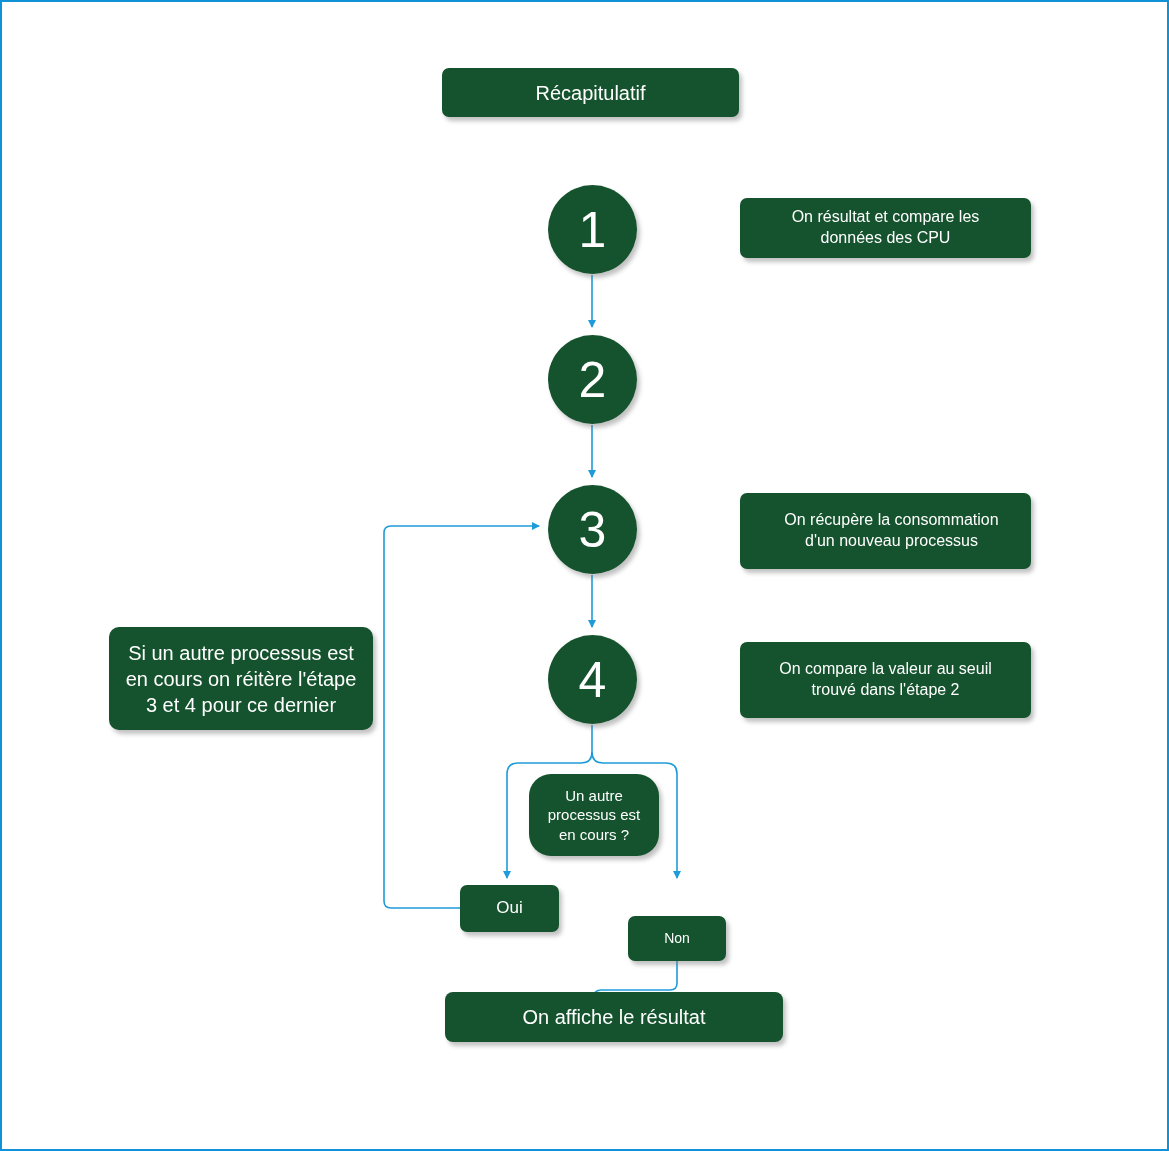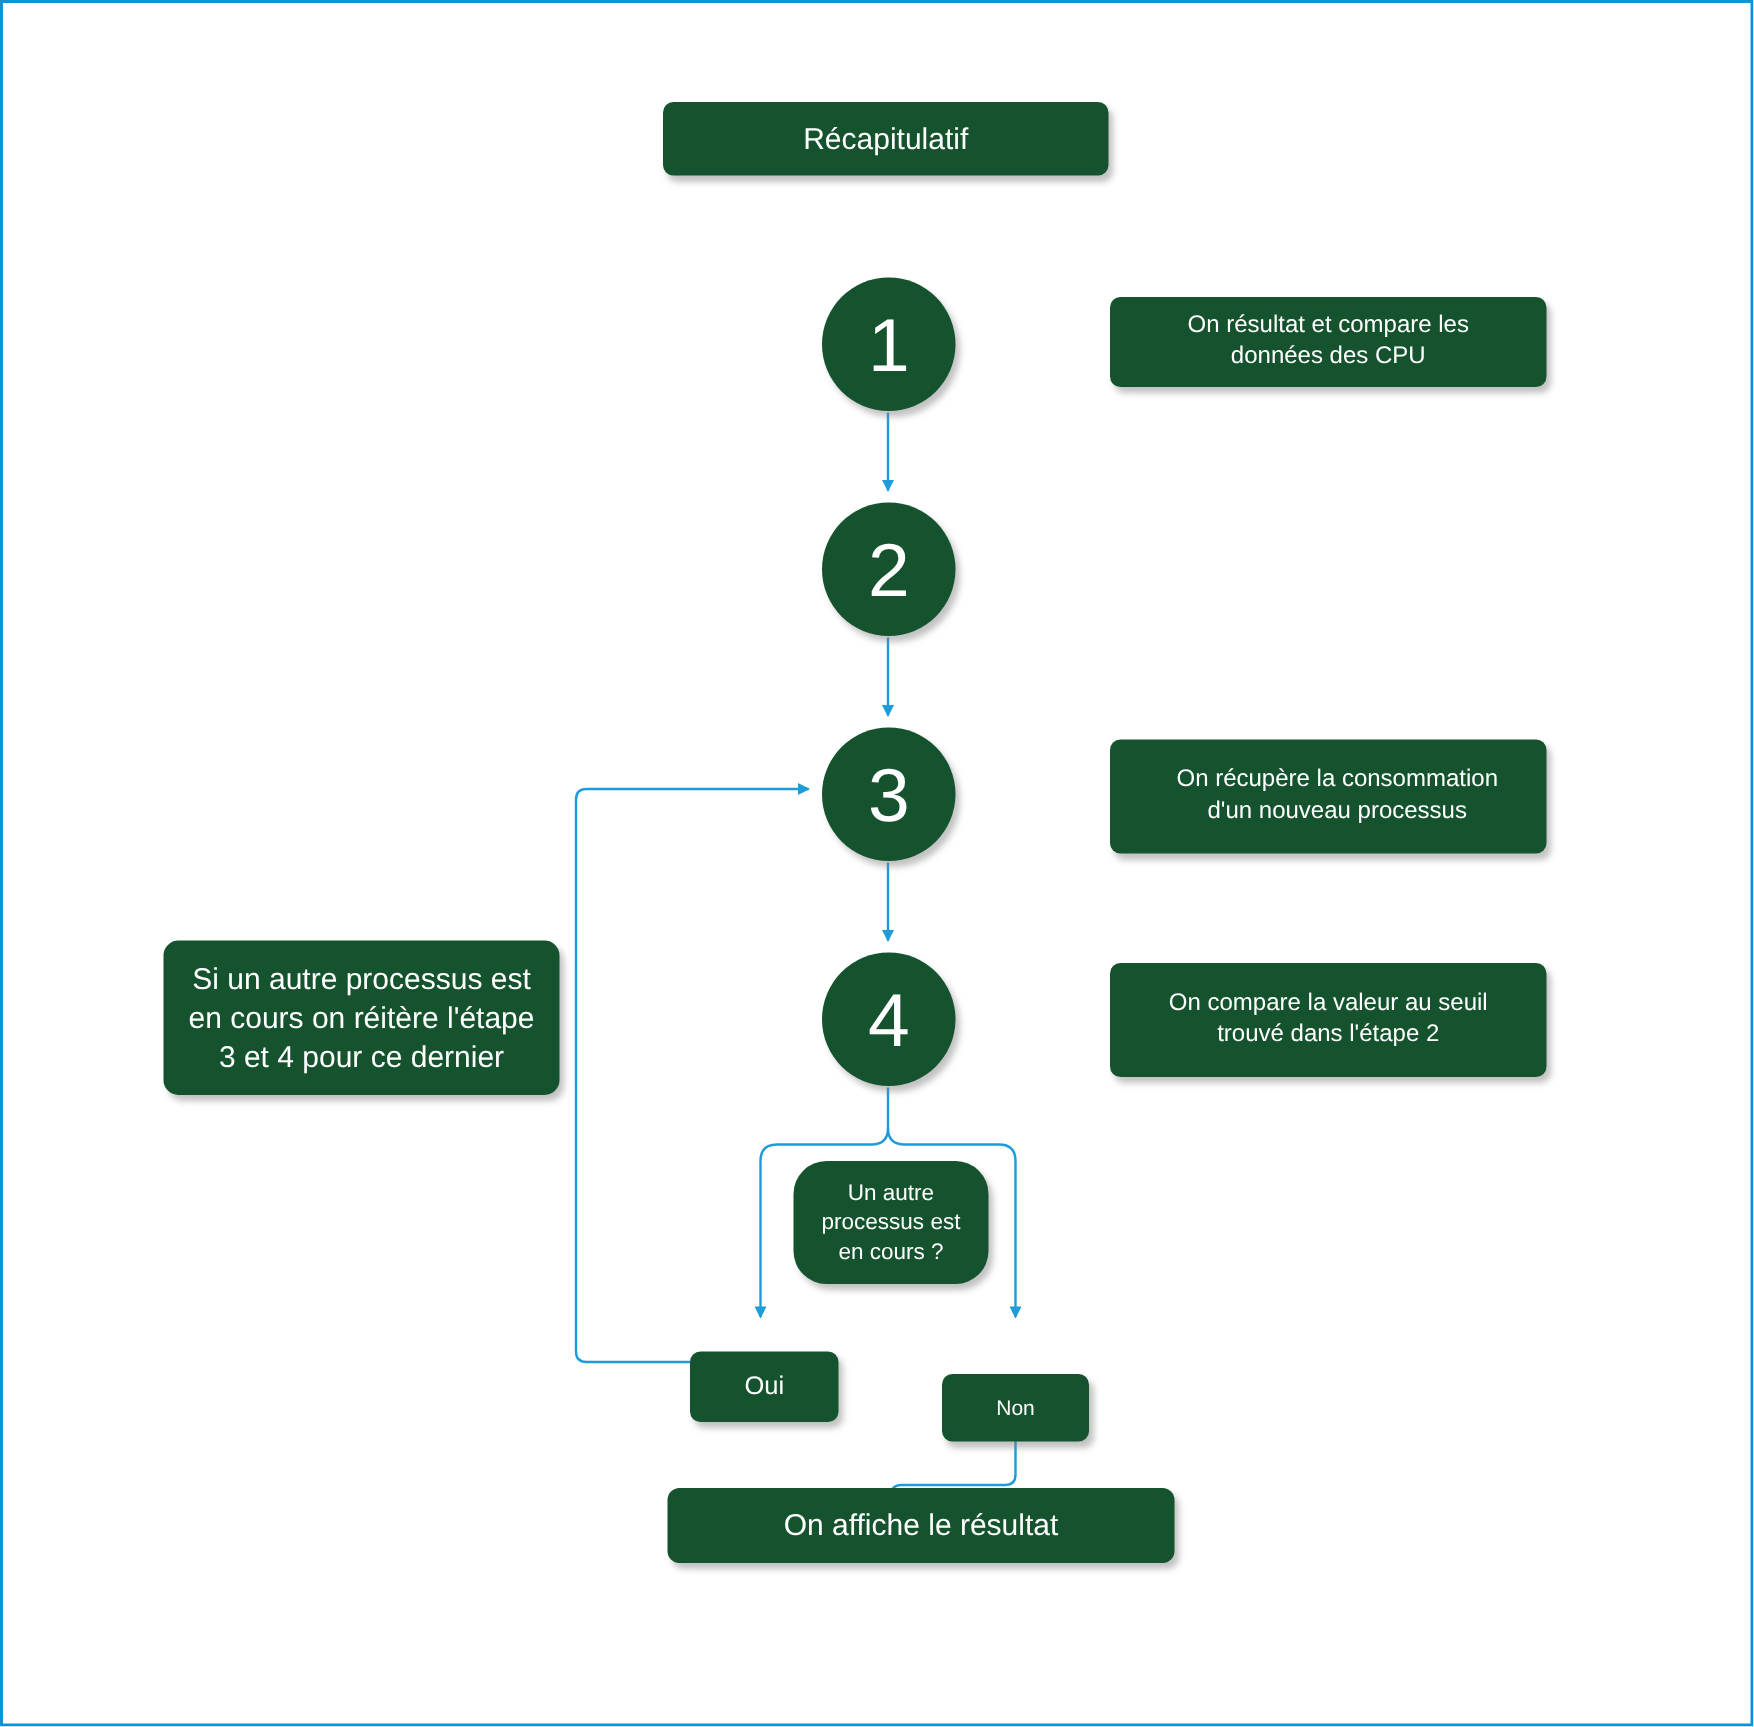--- a/index.html
+++ b/index.html
@@ -51,21 +51,21 @@
   .circle-1   { left: 546px; top: 183px; }
   .circle-2   { left: 546px; top: 333px; }
   .circle-3   { left: 546px; top: 483px; }
   .circle-4   { left: 546px; top: 633px; }
   .desc-1     { left: 738px; top: 196px; width: 291px; height: 60px; font-size: 16px; }
   .desc-2     { left: 738px; top: 333px; width: 297px; height: 77px; font-size: 16px; }
   .desc-3     { left: 738px; top: 491px; width: 291px; height: 76px; font-size: 16px; padding-left: 12px; }
   .desc-4     { left: 738px; top: 640px; width: 291px; height: 76px; font-size: 16px; }
   .note-box   { left:  63px; top: 625px; width: 264px; height: 103px; font-size: 20px; border-radius: 10px; margin-left: 44px; }
   .decision-box { left: 527px; top: 772px; width: 130px; height: 82px; font-size: 15px; }
-  .yes-box    { left: 458px; top: 883px; width: 99px; height: 47px; font-size: 17px; margin-top: 16px; }
+  .yes-box    { left: 458px; top: 883px; width: 99px; height: 47px; font-size: 17px; }
   .no-box     { left: 626px; top: 883px; width: 98px; height: 45px; font-size: 14px; margin-top: 31px; }
   .result-box { left: 443px; top: 990px; width: 338px; height: 50px; font-size: 20px; border-radius: 8px; }
 </style>
 </head>
 <body>
 
 <div id="canvas">
 
   <svg id="connectors" viewBox="0 0 1169 1151" xmlns="http://www.w3.org/2000/svg">
     <defs>

